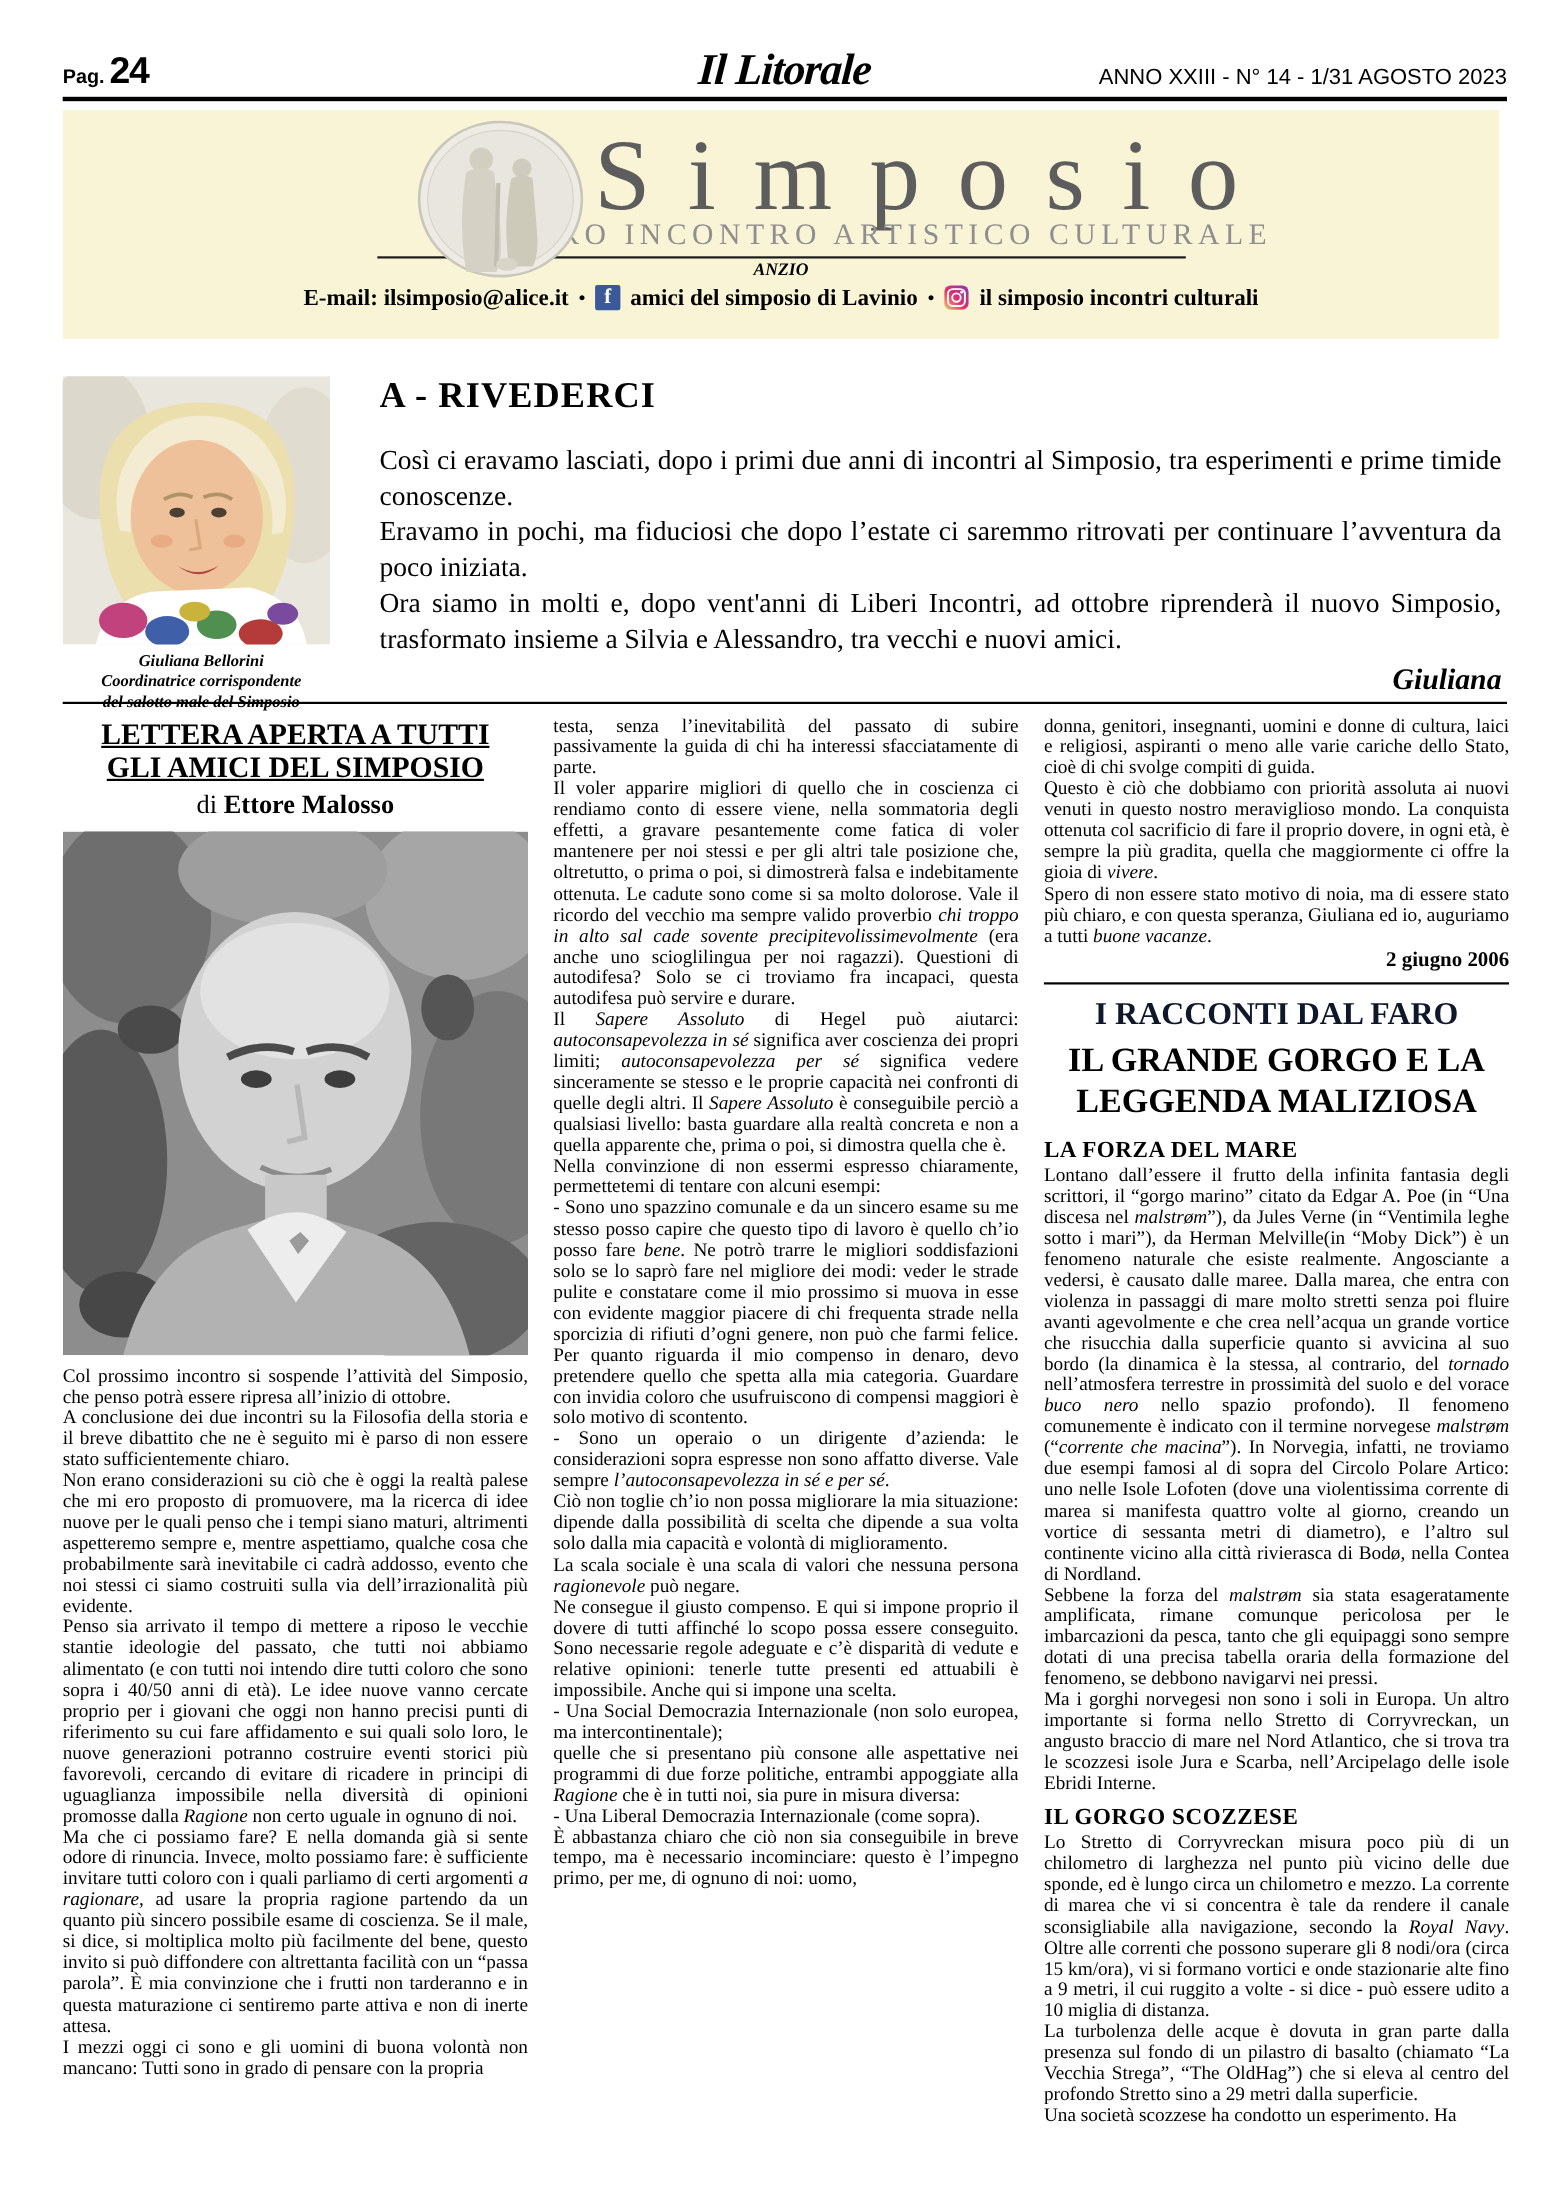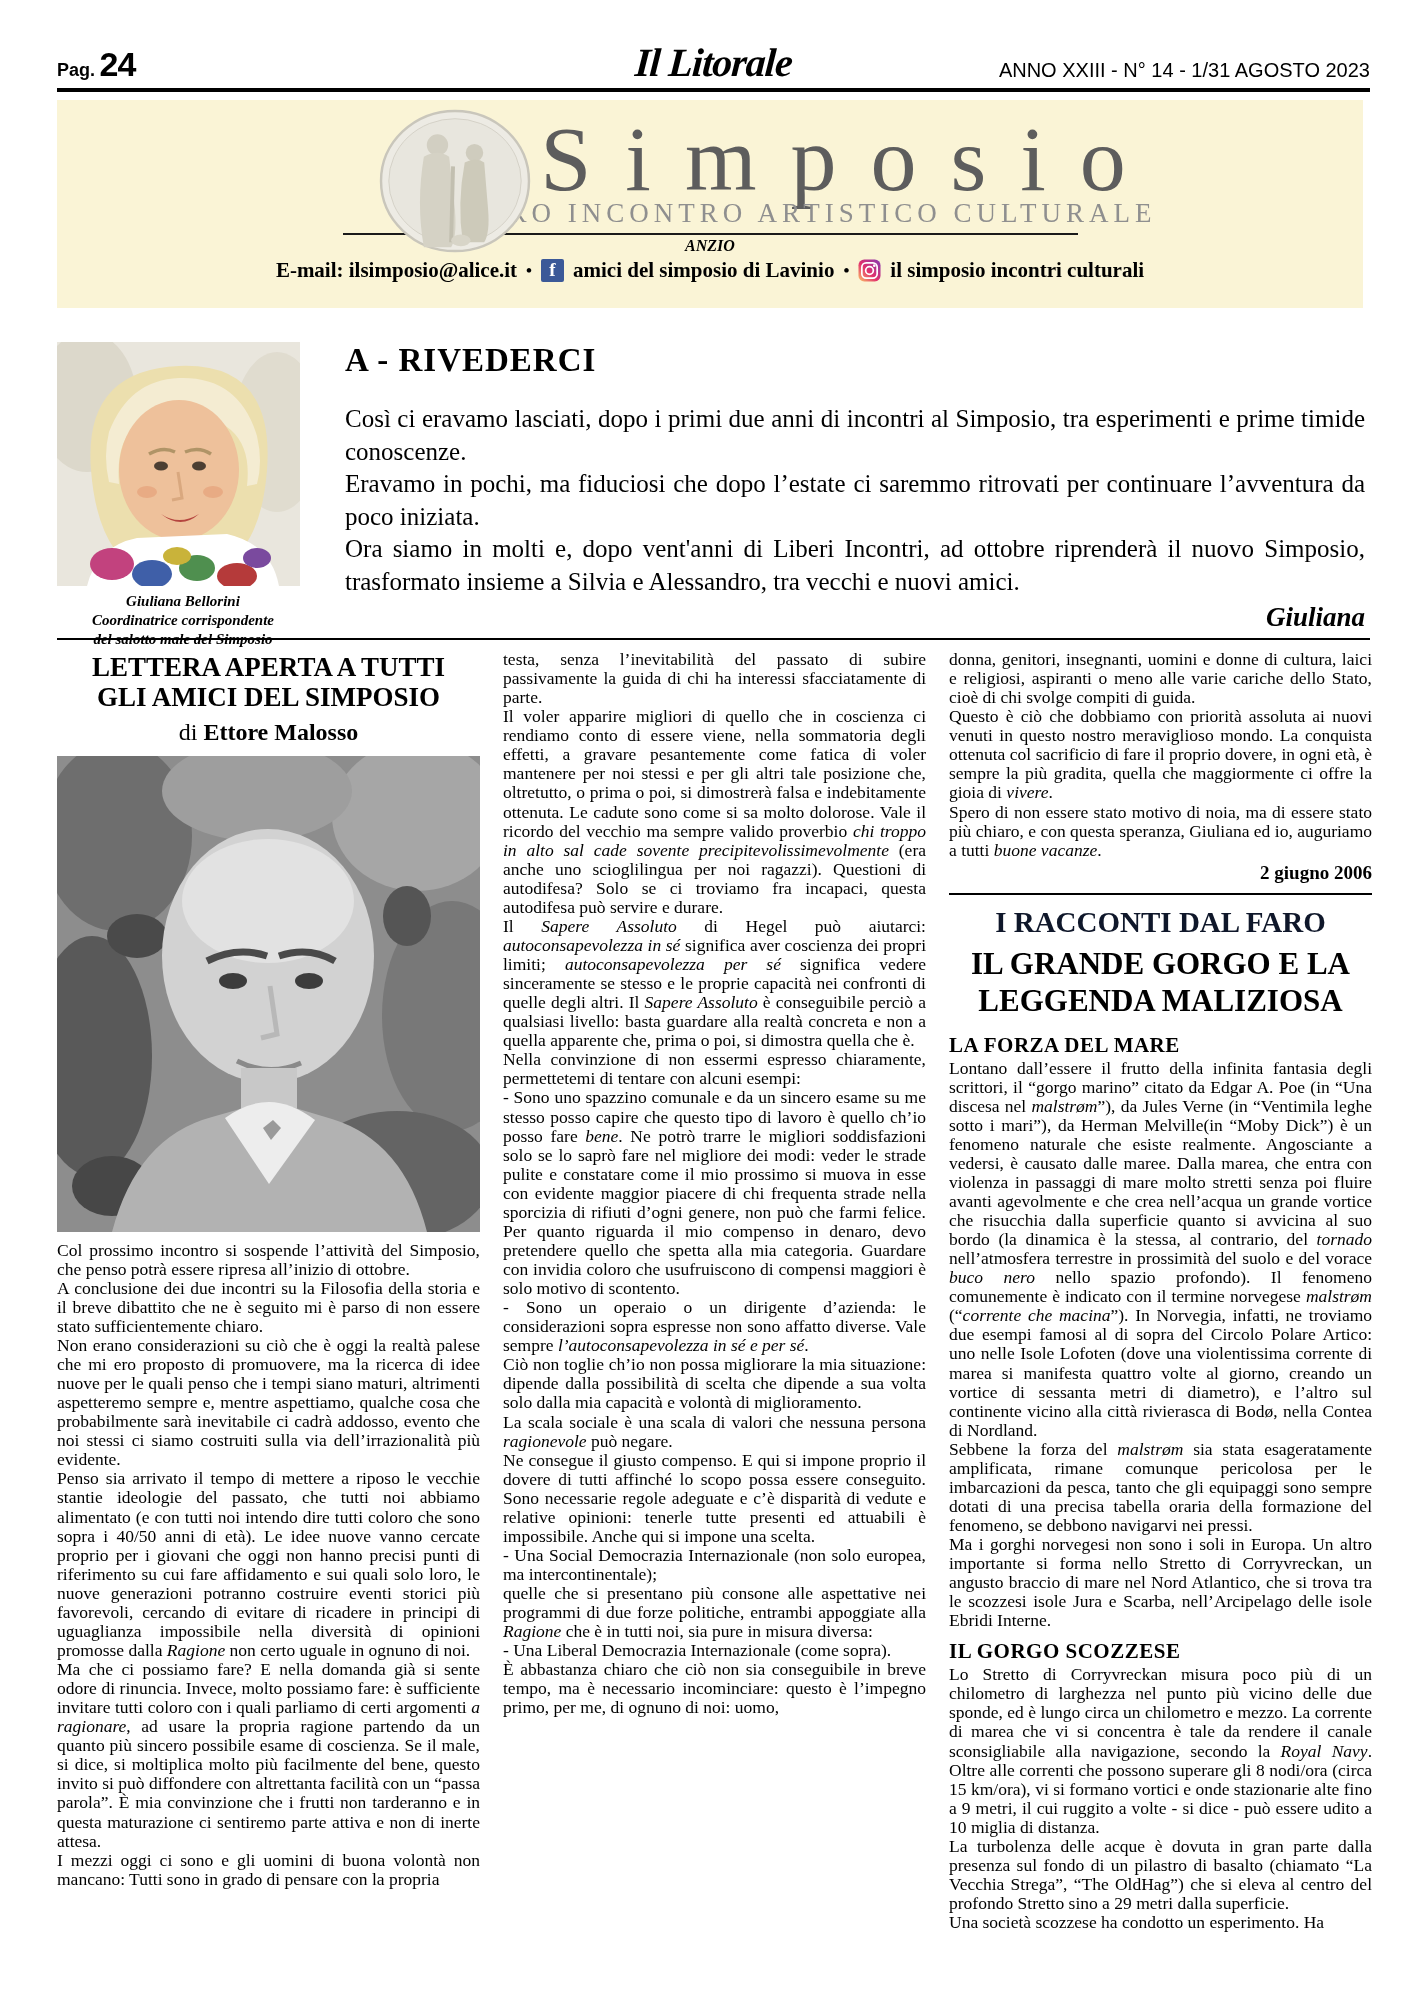--- a/index.html
+++ b/index.html
@@ -43,21 +43,21 @@
   .lead-title{font-size:33px;font-weight:bold;margin:0 0 24px 0;letter-spacing:1px;}
   .lead-body .bp{font-size:25px;line-height:1.3;text-align:justify;margin:0;}
   .lead-sign{text-align:right;font-size:27px;font-weight:bold;font-style:italic;margin-top:4px;}
 
   .rule-mid{position:absolute;left:57px;right:50px;top:638px;border-top:2px solid #000;}
 
   
   .columns{position:absolute;left:57px;top:650px;width:1315px;height:1350px;display:flex;gap:23px;overflow:hidden;}
   .col{width:423px;flex:0 0 423px;font-size:17.5px;line-height:1.09;text-align:justify;}
   .bp{margin:0;}
-  .c1-head{text-align:center;font-weight:bold;font-size:27px;line-height:1.12;margin:2px 0 0 0;}
+  .c1-head{text-align:center;font-weight:bold;font-size:27px;line-height:1.12;margin:2px 0 0 0;text-decoration:underline;}
   .c1-byline{text-align:center;font-size:24px;margin:7px 0 10px;}
   .c1-byline .author{font-weight:bold;}
   .author-photo{width:423px;height:476px;display:block;margin:0 0 9px 0;}
 
   .c3-date{text-align:right;font-weight:bold;font-size:19px;margin-top:3px;}
   .c3-rule{border-top:2px solid #000;margin:10px 0 12px;}
   .kicker{color:#0f172a;font-weight:bold;font-size:29px;text-align:center;margin:0;line-height:1.1;}
   .faro-title{font-weight:bold;font-size:31px;text-align:center;line-height:1.2;margin:6px 0 14px;}
   .sec-head{font-weight:bold;font-size:21px;text-align:left;margin:10px 0 2px;letter-spacing:0.5px;}
 </style>

